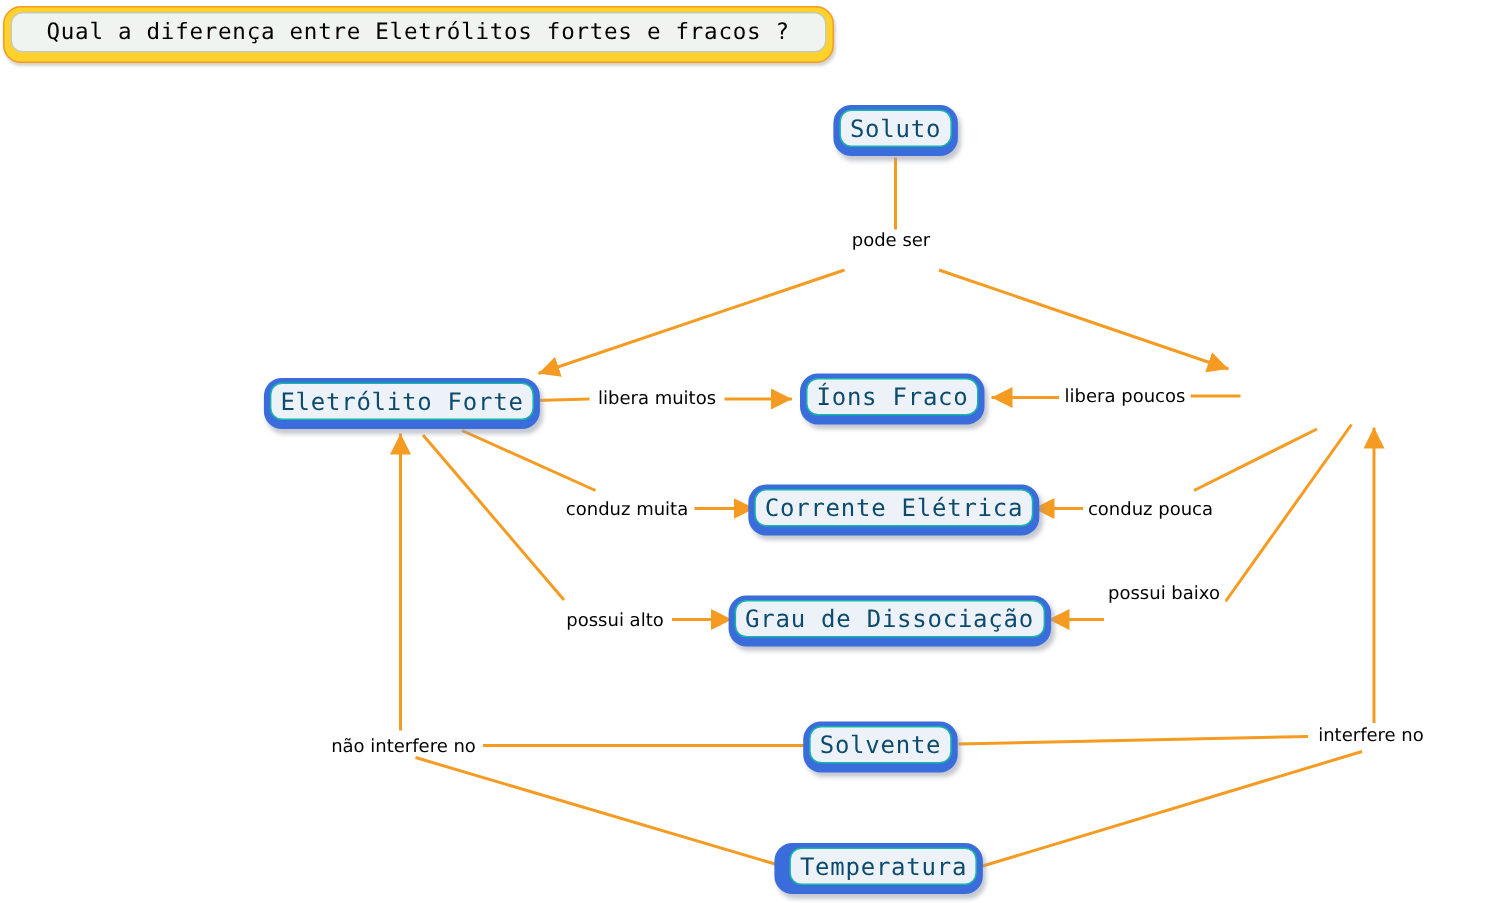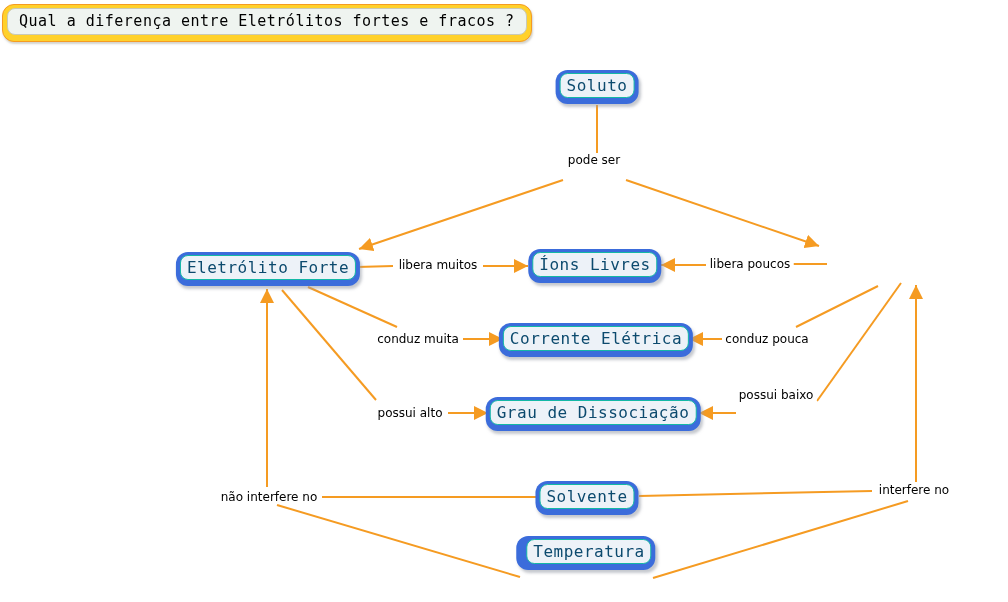--- a/index.html
+++ b/index.html
@@ -13,21 +13,21 @@
         box-shadow:2px 3px 3px rgba(150,155,165,0.55);}
   .node-inner{background:#edf2f8;border:1px solid #14b8a6;border-radius:8px;
         padding:2px 6px;font-family:"DejaVu Sans Mono",monospace;font-size:16px;
         letter-spacing:0.5px;color:#0c4a6e;white-space:nowrap;line-height:19px;}
 
   
   .title-box{position:absolute;left:2px;top:4px;
         background:#ffd12b;border:1px solid #f59b22;border-radius:12px;
         padding:3px 4px 6px 4px;box-shadow:1px 2px 2px rgba(170,170,160,0.5);}
   .title-inner{background:#eff4f0;border:1px solid #c9cab6;border-radius:8px;
-        padding:3px 11px;font-family:"DejaVu Sans Mono",monospace;font-size:15px;
+        padding:3px 23px;font-family:"DejaVu Sans Mono",monospace;font-size:15px;
         letter-spacing:0.5px;color:#000;white-space:nowrap;line-height:19px;}
 
   
   .phrase{position:absolute;transform:translate(-50%,-50%);
         font-family:"DejaVu Sans",sans-serif;font-size:12px;color:#000;
         background:#ffffff;padding:0 3px;white-space:nowrap;line-height:14px;}
 </style>
 </head>
 <body>
 
@@ -70,37 +70,37 @@
 
   <div class="node" style="left:597px;top:87px;">
     <div class="node-inner">Soluto</div>
   </div>
 
   <div class="node" style="left:268px;top:269px;">
     <div class="node-inner">Eletrólito Forte</div>
   </div>
 
   <div class="node" style="left:595px;top:266px;">
-    <div class="node-inner">Íons Livres</div>
+    <div class="node-inner">Íons Fraco</div>
   </div>
 
 
   <div class="node" style="left:596px;top:340px;">
     <div class="node-inner">Corrente Elétrica</div>
   </div>
 
   <div class="node" style="left:593px;top:414px;">
     <div class="node-inner">Grau de Dissociação</div>
   </div>
 
   <div class="node" style="left:587px;top:498px;">
     <div class="node-inner">Solvente</div>
   </div>
 
-  <div class="node" style="left:586px;top:553px;padding-left:10px;">
+  <div class="node" style="left:586px;top:579px;padding-left:10px;">
     <div class="node-inner">Temperatura</div>
   </div>
 
   <div class="phrase" style="left:594px;top:160px;">pode ser</div>
 
   <div class="phrase" style="left:438px;top:265px;">libera muitos</div>
 
   <div class="phrase" style="left:750px;top:264px;">libera poucos</div>
 
   <div class="phrase" style="left:418px;top:339px;">conduz muita</div>

